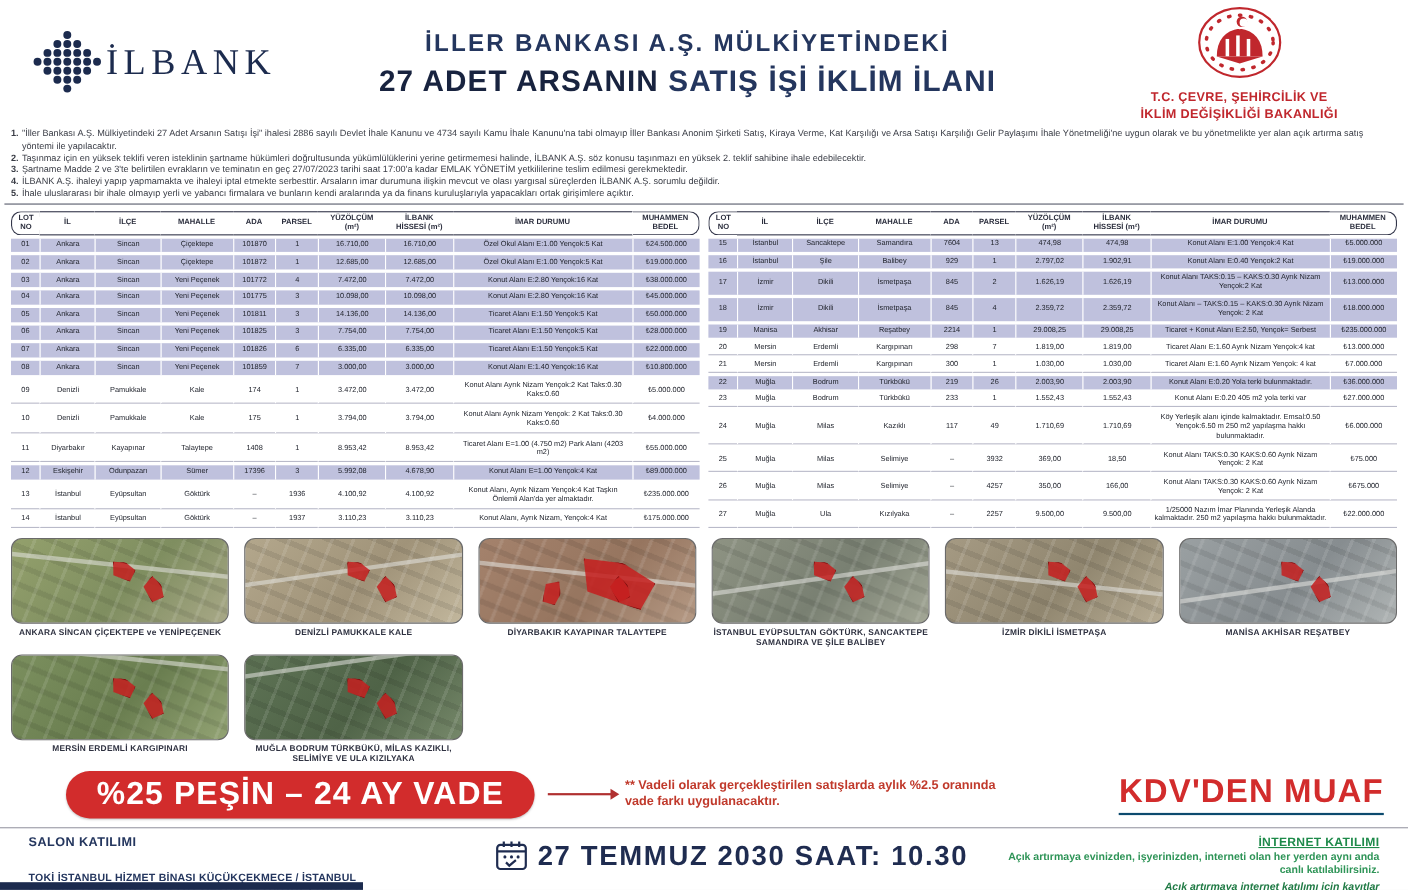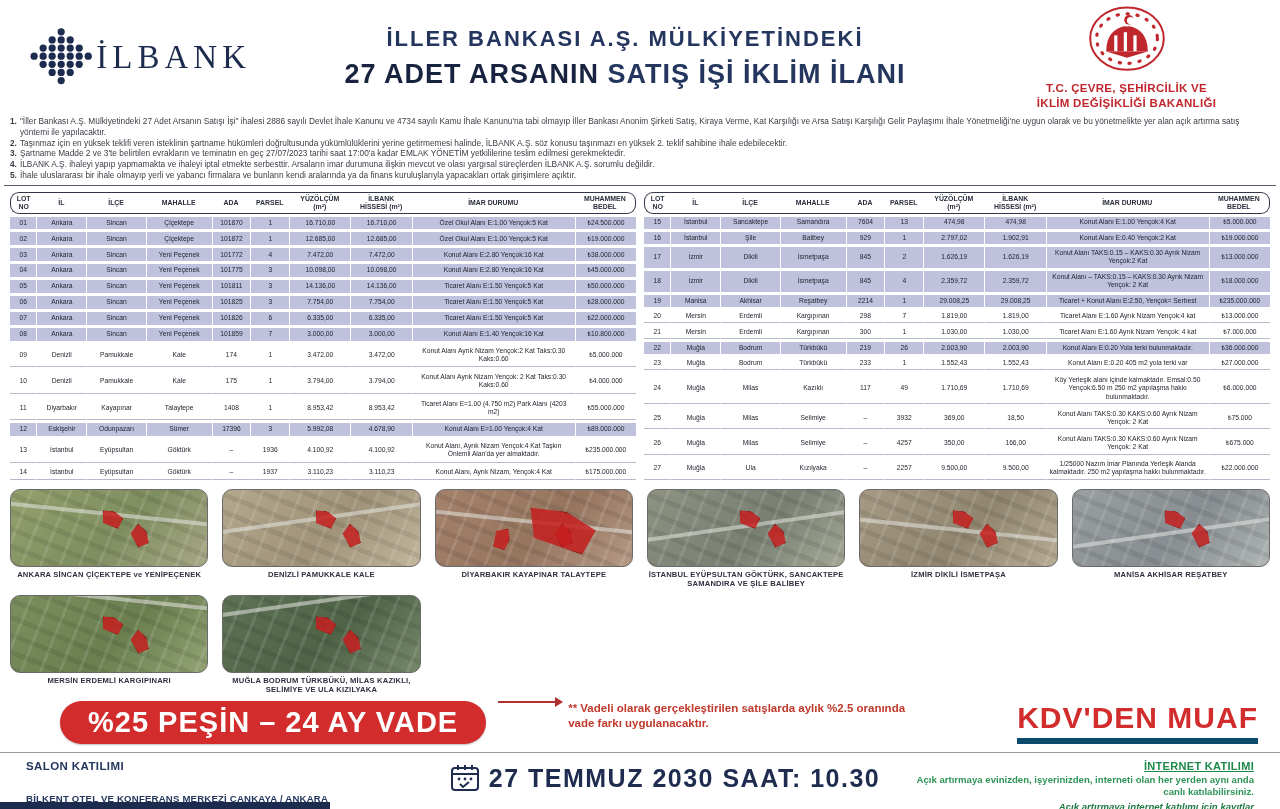--- a/index.html
+++ b/index.html
@@ -37,29 +37,29 @@
   
   .photos{display:grid;grid-template-columns:repeat(6,1fr);gap:6px 14px;padding:6px 10px 0 10px;}
   .photo-card{display:flex;flex-direction:column;}
   .photo{height:76px;border-radius:10px;border:1px solid #6a6a6a;position:relative;overflow:hidden;}
   .photo-caption{font-size:7.6px;font-weight:bold;color:#2e3140;text-align:center;margin-top:3px;line-height:1.25;min-height:16px;letter-spacing:.2px;}
   .parcel-mark{position:absolute;background:rgba(198,30,30,.85);border:1px solid #7e1010;
                clip-path:polygon(0 14%,52% 0,100% 28%,90% 100%,16% 90%);}
   .road{position:absolute;background:rgba(230,230,225,.55);}
 
   
-  .bottom-strip{display:flex;padding:6px 22px 0 60px;gap:12px;}
+  .bottom-strip{display:flex;align-items:center;padding:6px 22px 0 60px;gap:12px;}
   .pesin-pill{background:#d22c2c;color:#fff;font-weight:bold;font-size:29px;padding:5px 28px;border-radius:26px;
               letter-spacing:1px;white-space:nowrap;box-shadow:0 1px 2px rgba(0,0,0,.25);}
   .arrow-line{width:58px;height:2px;background:#b03030;position:relative;flex:none;}
   .arrow-line:after{content:"";position:absolute;right:-7px;top:-4px;border-left:8px solid #b03030;
                     border-top:5px solid transparent;border-bottom:5px solid transparent;}
   .vade-note{color:#c0392b;font-size:11.5px;font-weight:bold;line-height:1.35;width:340px;}
   .kdv{color:#d22c2c;font-size:30px;font-weight:bold;letter-spacing:1px;margin-left:auto;white-space:nowrap;
-       border-bottom:6px solid #0c4a6e;padding-bottom:2px;}
+       border-bottom:2px solid #0c4a6e;padding-bottom:2px;}
 
   
   .footer{display:flex;margin-top:8px;padding:7px 26px 0 26px;border-top:1px solid #9a9aa5;align-items:flex-start;}
   .salon{width:395px;color:#24365e;}
   .salon-title{font-weight:bold;font-size:11.5px;margin-bottom:20px;letter-spacing:.4px;}
   .salon-line{font-size:9.6px;font-weight:bold;line-height:1.45;letter-spacing:.2px;}
   .date-wrap{flex:1;display:flex;align-items:center;justify-content:center;gap:9px;color:#1f2c50;padding-top:4px;}
   .date-text{font-size:25px;font-weight:bold;letter-spacing:1.5px;}
   .internet{width:345px;text-align:right;}
   .internet-title{color:#1e8a4a;font-weight:bold;font-size:11px;text-decoration:underline;letter-spacing:.3px;text-align:right;}
@@ -618,20 +618,21 @@
   <div class="bottom-strip">
     <div class="pesin-pill">%25 PEŞİN – 24 AY VADE</div>
     <div class="arrow-line"></div>
     <div class="vade-note">** Vadeli olarak gerçekleştirilen satışlarda aylık %2.5 oranında vade farkı uygulanacaktır.</div>
     <div class="kdv">KDV'DEN MUAF</div>
   </div>
 
   <div class="footer">
     <div class="salon">
       <div class="salon-title">SALON KATILIMI</div>
+      <div class="salon-line">TOKİ İSTANBUL HİZMET BİNASI KÜÇÜKÇEKMECE / İSTANBUL</div>
       <div class="salon-line">BİLKENT OTEL VE KONFERANS MERKEZİ ÇANKAYA / ANKARA</div>
     </div>
     <div class="date-wrap">
       <svg width="30" height="28" viewBox="0 0 30 28">
         <rect x="2" y="4" width="26" height="22" rx="3" fill="none" stroke="#1f2c50" stroke-width="2"></rect>
         <line x1="2" y1="10" x2="28" y2="10" stroke="#1f2c50" stroke-width="2"></line>
         <line x1="8" y1="1" x2="8" y2="6" stroke="#1f2c50" stroke-width="2"></line>
         <line x1="15" y1="1" x2="15" y2="6" stroke="#1f2c50" stroke-width="2"></line>
         <line x1="22" y1="1" x2="22" y2="6" stroke="#1f2c50" stroke-width="2"></line>
         <circle cx="9" cy="15" r="1.4" fill="#1f2c50"></circle>

